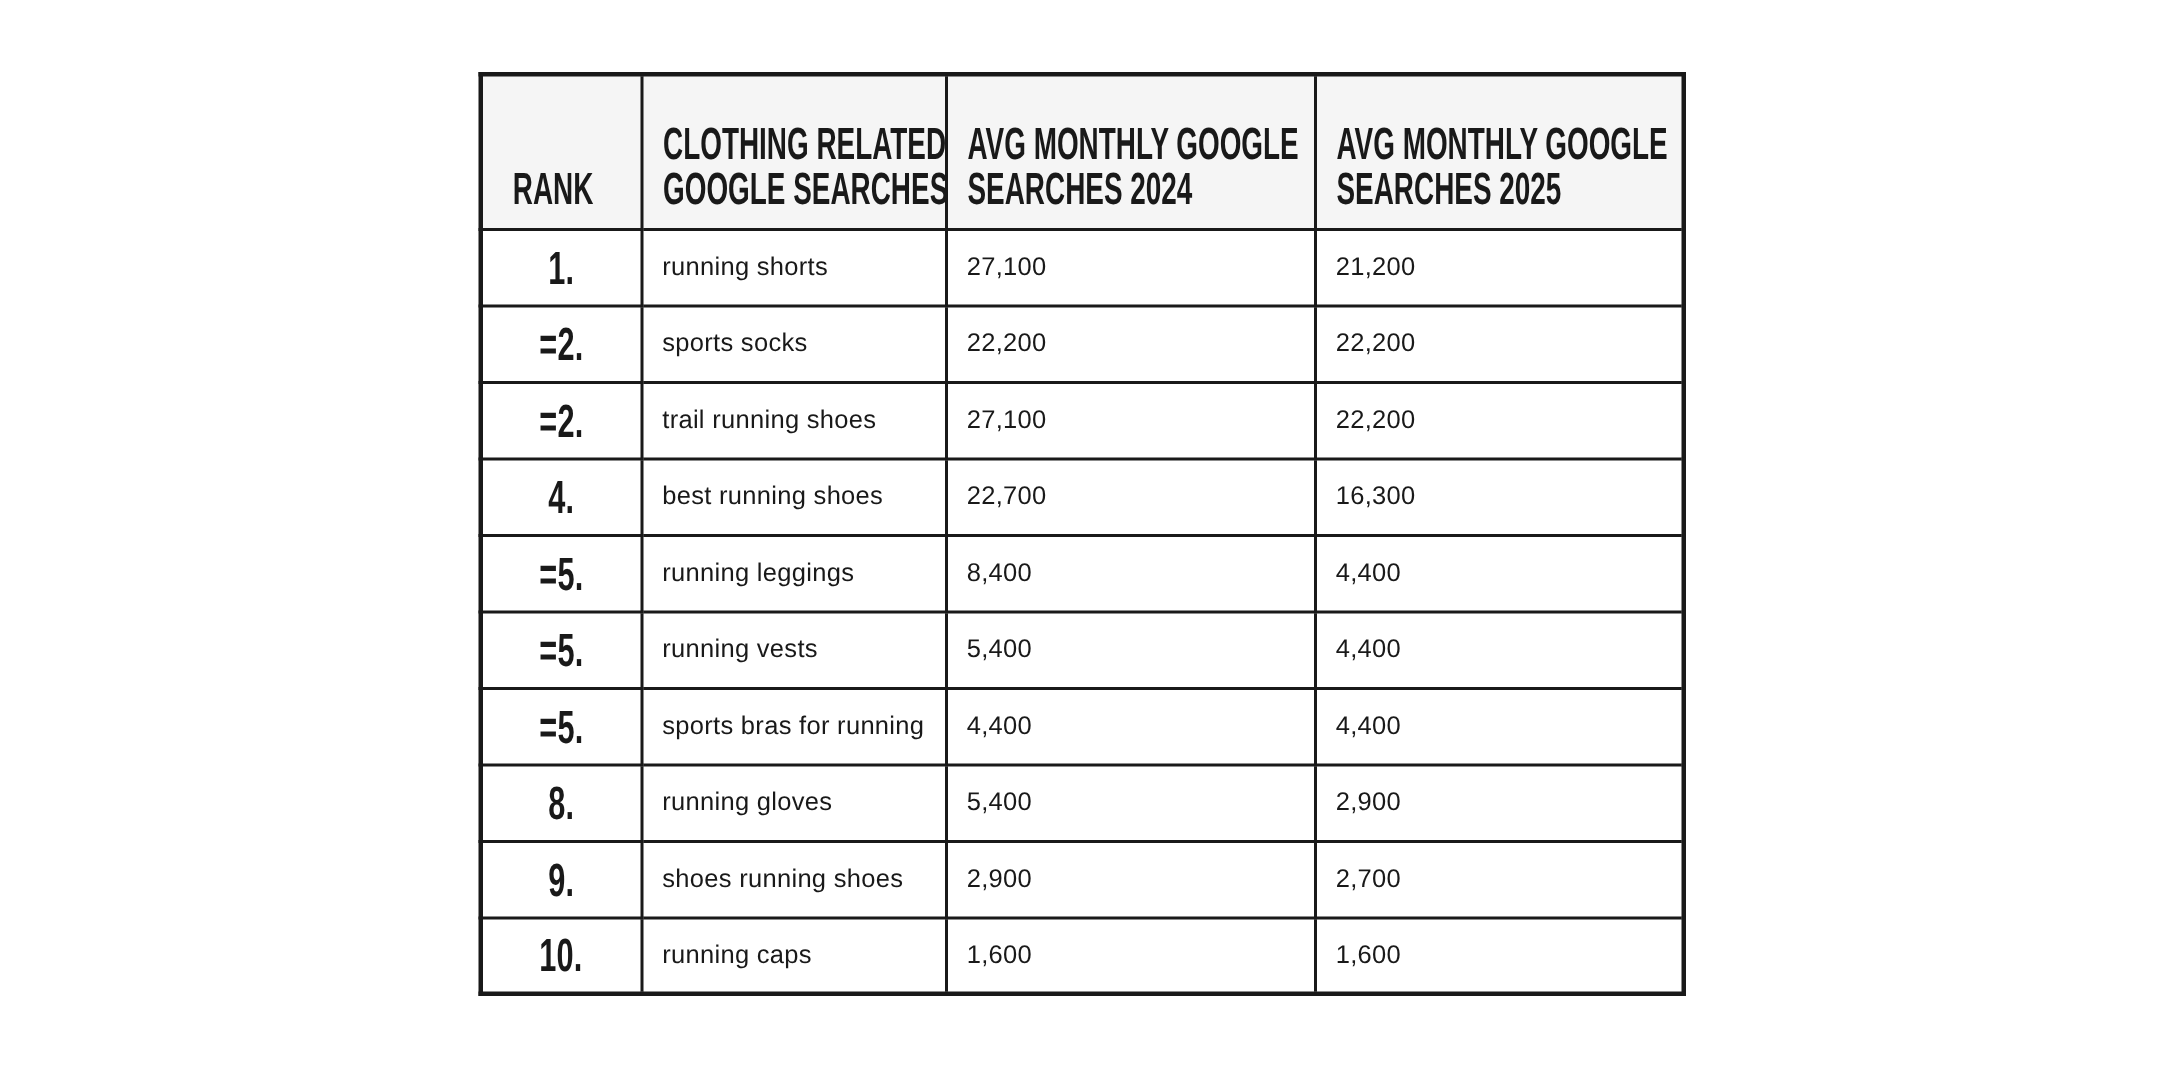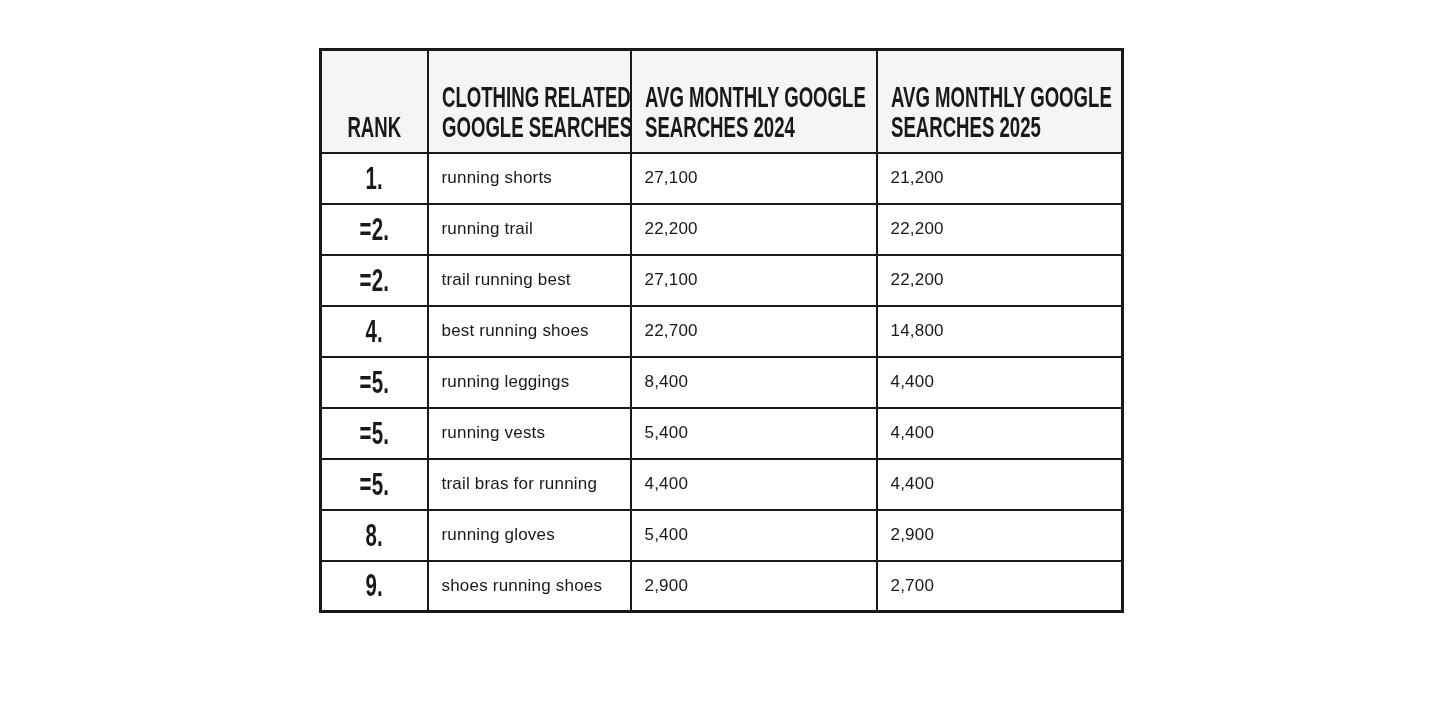--- a/index.html
+++ b/index.html
@@ -30,21 +30,21 @@
   th {
     background: #f5f5f5;
     border: 2px solid #191919;
     vertical-align: bottom;
     text-align: left;
     padding: 14px 6px 10px 13px;
     height: 103px;
     font-weight: bold;
   }
   th.rank-col {
-    text-align: center;
+    text-align: left;
     padding-left: 0;
     padding-right: 0;
   }
   .hline {
     display: block;
     height: 30px;
     line-height: 30px;
     font-size: 30px;
     font-weight: bold;
     white-space: nowrap;
@@ -113,61 +113,67 @@
     </thead>
     <tbody>
       <tr>
         <td class="rank-cell"><span class="rank-num">1.</span></td>
         <td>running shorts</td>
         <td>27,100</td>
         <td>21,200</td>
       </tr>
       <tr>
         <td class="rank-cell"><span class="rank-num">=2.</span></td>
-        <td>running trail</td>
+        <td>sports socks</td>
         <td>22,200</td>
         <td>22,200</td>
       </tr>
       <tr>
         <td class="rank-cell"><span class="rank-num">=2.</span></td>
-        <td>trail running best</td>
+        <td>trail running shoes</td>
         <td>27,100</td>
         <td>22,200</td>
       </tr>
       <tr>
         <td class="rank-cell"><span class="rank-num">4.</span></td>
         <td>best running shoes</td>
         <td>22,700</td>
-        <td>14,800</td>
+        <td>16,300</td>
       </tr>
       <tr>
         <td class="rank-cell"><span class="rank-num">=5.</span></td>
         <td>running leggings</td>
         <td>8,400</td>
         <td>4,400</td>
       </tr>
       <tr>
         <td class="rank-cell"><span class="rank-num">=5.</span></td>
         <td>running vests</td>
         <td>5,400</td>
         <td>4,400</td>
       </tr>
       <tr>
         <td class="rank-cell"><span class="rank-num">=5.</span></td>
-        <td>trail bras for running</td>
+        <td>sports bras for running</td>
         <td>4,400</td>
         <td>4,400</td>
       </tr>
       <tr>
         <td class="rank-cell"><span class="rank-num">8.</span></td>
         <td>running gloves</td>
         <td>5,400</td>
         <td>2,900</td>
       </tr>
       <tr>
         <td class="rank-cell"><span class="rank-num">9.</span></td>
         <td>shoes running shoes</td>
         <td>2,900</td>
         <td>2,700</td>
       </tr>
+      <tr>
+        <td class="rank-cell"><span class="rank-num">10.</span></td>
+        <td>running caps</td>
+        <td>1,600</td>
+        <td>1,600</td>
+      </tr>
     </tbody>
   </table>
 </div>
 
 </body></html>

